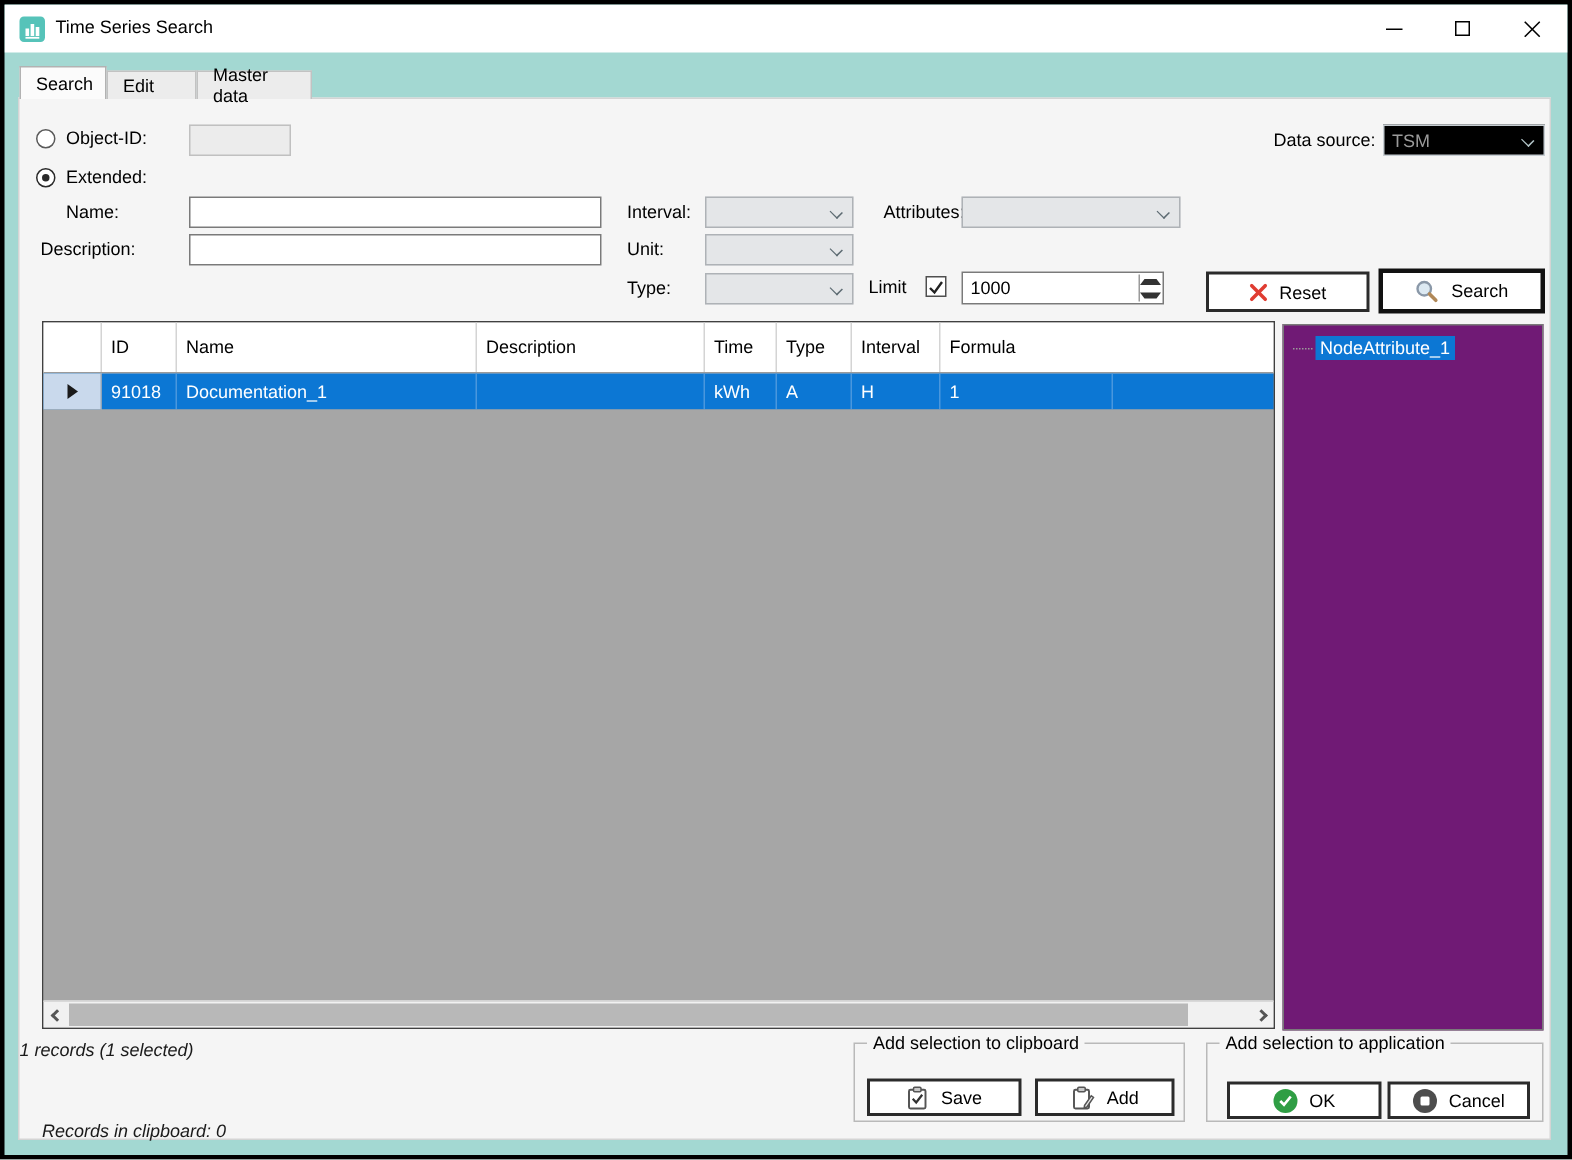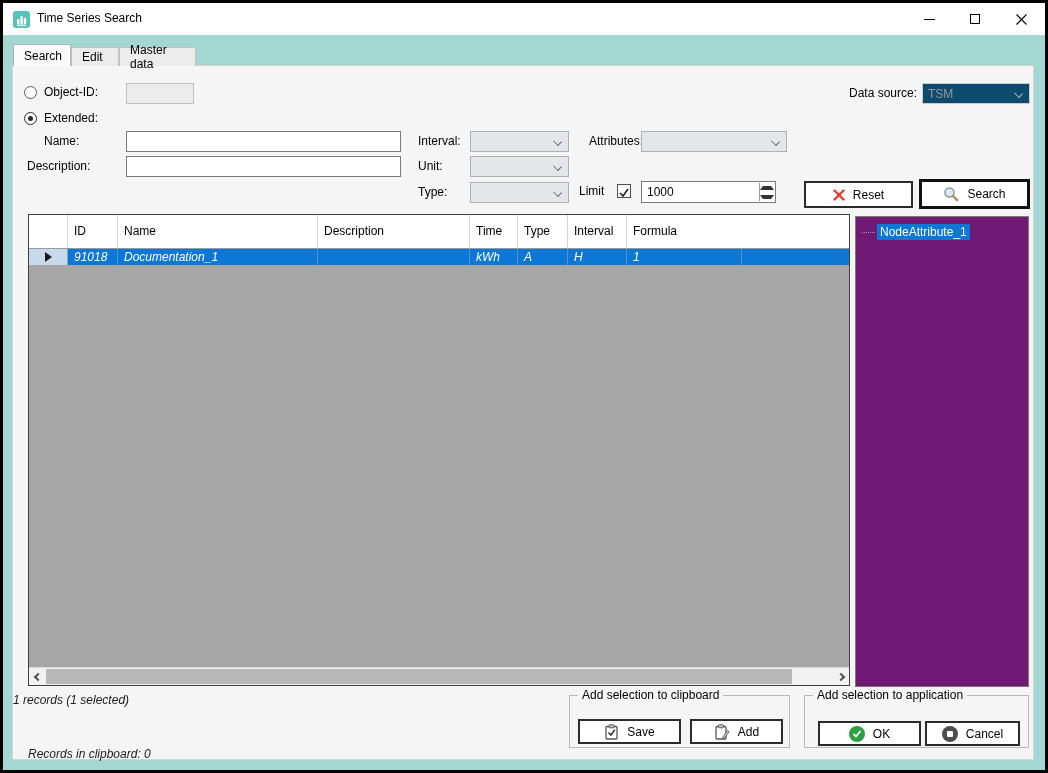--- a/index.html
+++ b/index.html
@@ -16,52 +16,52 @@
   .title-text { position:absolute; left:34px; top:8px; font-size:12px; color:#000; }
   .winbtn { position:absolute; top:0; width:46px; height:32px; display:flex; align-items:center; justify-content:center; }
   .winbtn-min { right:93px; } .winbtn-max { right:47px; } .winbtn-close { right:1px; }
   .min-glyph { width:11px; height:0; border-top:1px solid #000; }
   .max-glyph { width:10px; height:10px; border:1px solid #000; }
   
   .tabstrip { position:absolute; left:10px; top:41px; height:22px; display:flex; align-items:flex-end; z-index:3; }
   .tab { font-size:12px; color:#000; padding:0 10px; display:flex; align-items:center; }
   .tab-active { background:#fbfbfb; border:1px solid #b2b2b2; border-bottom:none; height:22px; width:58px; z-index:4; }
   .tab-inactive { background:#ececec; border:1px solid #c2c2c2; border-bottom:none; height:19px; }
-  .tab-edit { width:48px; } .tab-master { width:77px; }
+  .tab-edit { width:60px; } .tab-master { width:77px; }
   
   .tabpage { position:absolute; left:9px; top:62px; width:1022px; height:695px; background:#f5f5f5; border:1px solid #d4d4d4; z-index:2; }
   .lbl { position:absolute; font-size:12px; color:#000; white-space:nowrap; }
   
   .radio { position:absolute; width:13px; height:13px; border:1px solid #5a5a5a; border-radius:50%; background:#fff; }
   .radio .dot { position:absolute; left:3px; top:3px; width:5px; height:5px; border-radius:50%; background:#2a2a2a; display:none; }
   .radio.checked { border-color:#2a2a2a; }
   .radio.checked .dot { display:block; }
   
   .txt { position:absolute; height:21px; background:#fff; border:1px solid #7a7a7a; font-size:12px; padding:0 4px; font-family:inherit; }
   .txt-disabled { background:#ececec; border:1px solid #c0c0c0; }
   .combo { position:absolute; height:21px; background:#e4e6e8; border:1px solid #aeb2b6; }
   .combo .chev { position:absolute; right:7px; top:6px; width:7px; height:7px; border-right:1.5px solid #5d6b72; border-bottom:1.5px solid #5d6b72; transform:rotate(45deg) scale(1,.8); }
-  .combo-light { background:#0c4a6e; border:1px solid #c6cdd2; }
+  .combo-light { background:#000000; border:1px solid #c6cdd2; }
   .combo-light .chev { border-color:#b4c6ca; }
   .combo .combo-val { position:absolute; left:5px; top:3px; font-size:12px; color:#9a9a9a; }
   
   .chk { position:absolute; width:14px; height:14px; background:#fff; border:1px solid #4f4f4f; }
   
   .spin { position:absolute; right:1px; top:1px; bottom:1px; width:15px; border-left:1px solid #9a9a9a; display:flex; flex-direction:column; }
   .spin div { flex:1; display:flex; align-items:center; justify-content:center; }
   .tri-up { width:0; height:0; border-left:3px solid transparent; border-right:3px solid transparent; border-bottom:4px solid #333; }
   .tri-dn { width:0; height:0; border-left:3px solid transparent; border-right:3px solid transparent; border-top:4px solid #333; }
   
   .btn { position:absolute; background:#fff; border:2px solid #2b2b2b; display:flex; align-items:center; justify-content:center; gap:8px; font-size:12px; color:#000; cursor:default; }
   .btn-default { border:3px solid #111; }
   
   .grid { position:absolute; left:15px; top:148px; width:822px; height:472px; border:1px solid #404040; background:#a6a6a6; display:flex; flex-direction:column; }
   .grid-header { height:34px; background:#fff; display:flex; border-bottom:1px solid #9a9a9a; }
   .gh-cell { border-right:1px solid #d4d4d4; font-size:12px; color:#000; display:flex; align-items:center; padding-left:6px; line-height:1.1; }
-  .grid-row { height:16px; display:flex; background:#0c77d4;font-style:italic; }
+  .grid-row { height:24px; display:flex; background:#0c77d4; }
   .gr-sel { background:#c9d9ec; display:flex; align-items:center; justify-content:center; border-right:1px solid #8fa3b8; }
   .gr-cell { border-right:1px solid #4a97dd; font-size:12px; color:#fff; display:flex; align-items:center; padding-left:6px; }
   .row-arrow { width:0; height:0; border-top:5px solid transparent; border-bottom:5px solid transparent; border-left:7px solid #1a1a1a; }
   .grid-empty { flex:1; background:#a6a6a6; }
   .c0{width:39px;} .c1{width:50px;} .c2{width:200px;} .c3{width:152px;} .c4{width:48px;} .c5{width:50px;} .c6{width:59px;} .c7{width:115px;} .c8{flex:1; border-right:none;}
   
   .hscroll { height:18px; background:#f1f1f1; border-top:1px solid #d9d9d9; position:relative; }
   .hs-arrow { position:absolute; top:0; width:17px; height:17px; display:flex; align-items:center; justify-content:center; }
   .hs-left { left:0; } .hs-right { right:0; }
   .chev-l { width:6px; height:6px; border-left:2px solid #555; border-bottom:2px solid #555; transform:rotate(45deg); }

